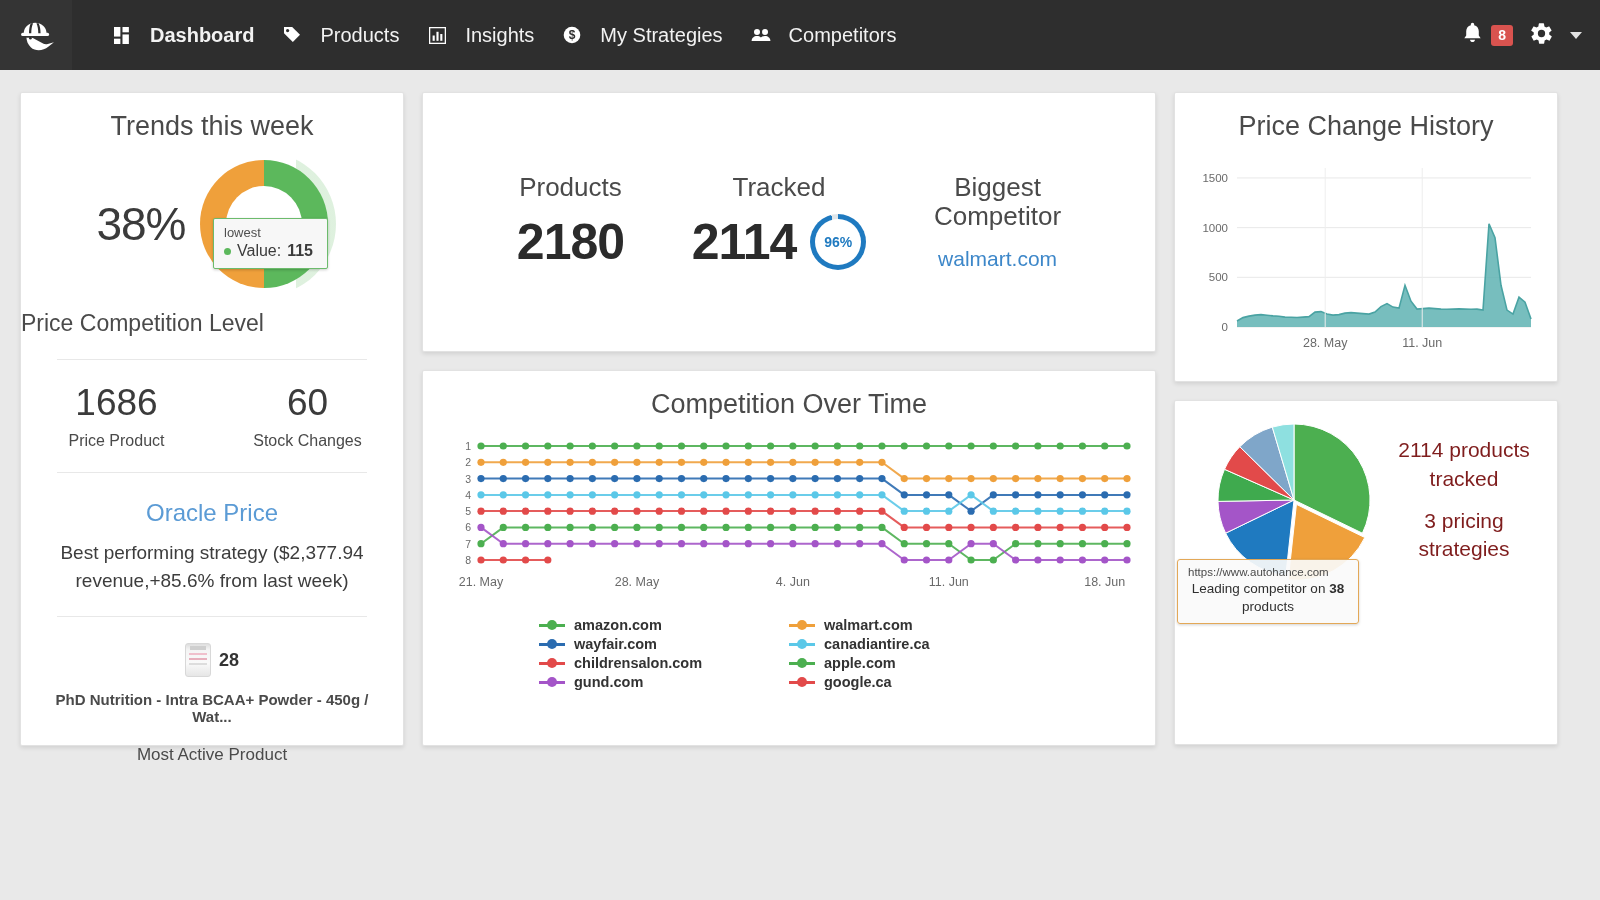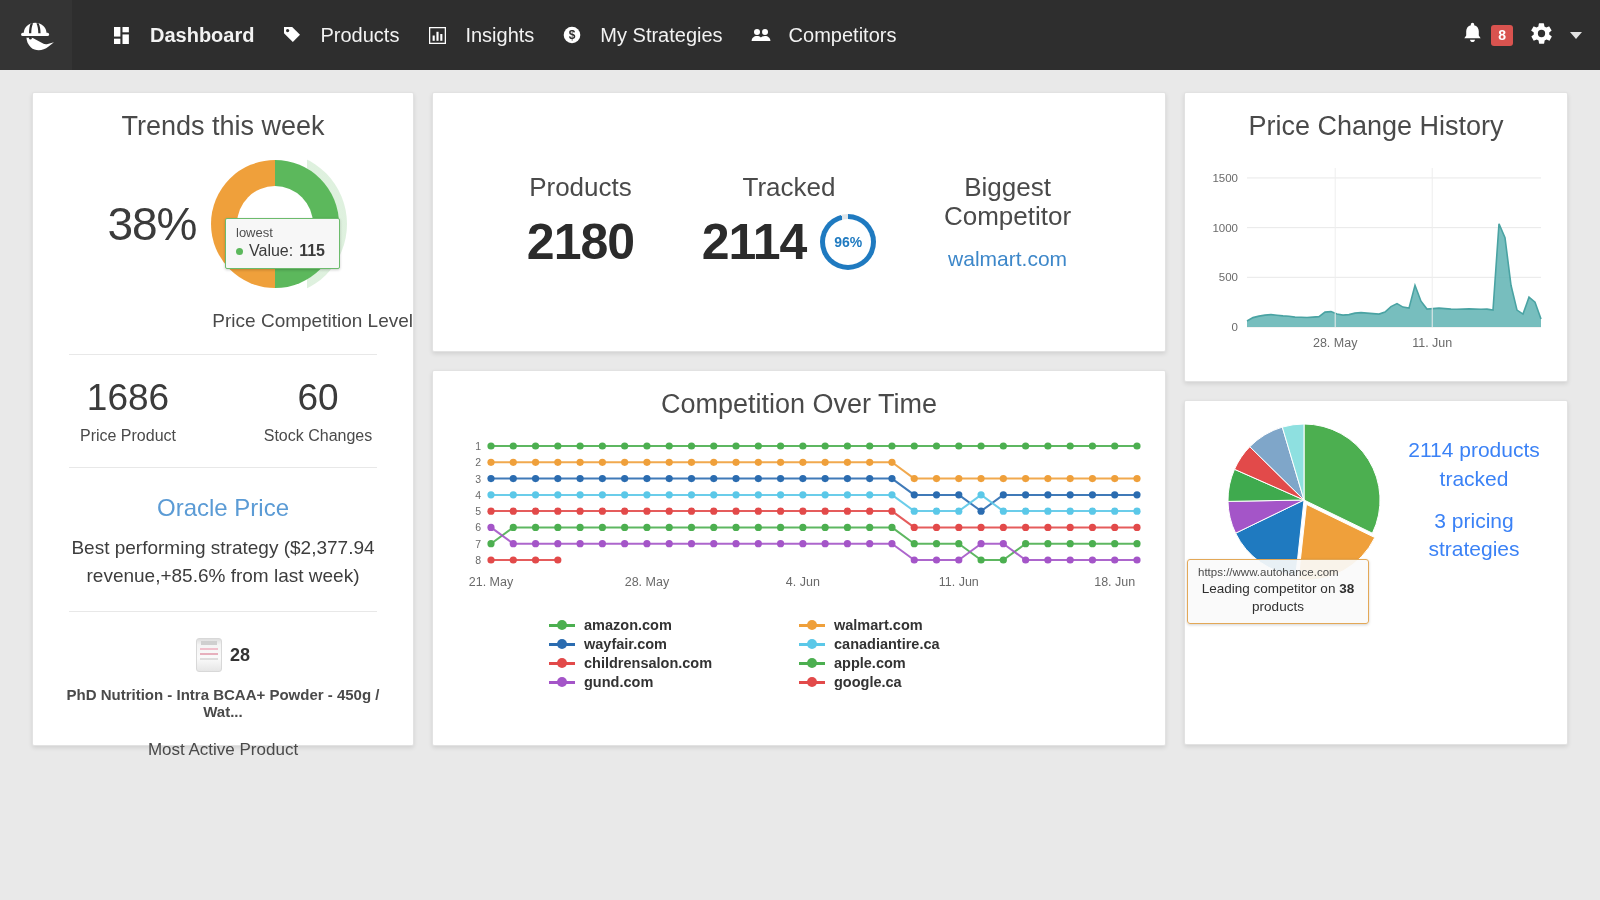--- a/index.html
+++ b/index.html
@@ -35,21 +35,21 @@
   .badge {
     background: #d9534f; color: #fff; font-size: 14px; font-weight: bold;
     border-radius: 3px; padding: 2px 7px; line-height: 17px;
   }
   .caret {
     width: 0; height: 0; border-left: 6px solid transparent;
     border-right: 6px solid transparent; border-top: 7px solid #e2e2e2;
   }
 
   
-  .page { padding: 22px 32px; display: flex; gap: 18px; align-items: flex-start; }
+  .page { padding: 22px 20px; display: flex; gap: 18px; align-items: flex-start; }
   .col-left  { width: 384px; }
   .col-mid   { width: 734px; display: flex; flex-direction: column; gap: 18px; }
   .col-right { width: 384px; display: flex; flex-direction: column; gap: 18px; }
 
   .card {
     background: #fff; border: 1px solid #e2e2e2; border-radius: 2px;
     box-shadow: 0 2px 4px rgba(0,0,0,.10);
   }
   .card-title {
     text-align: center; font-size: 27px; color: #4a4a4a;
@@ -80,21 +80,21 @@
   .gauge-tip {
     position: absolute; left: 192px; top: 70px;
     background: #f7f7f7; border: 1.5px solid #6cbb6c; border-radius: 2px;
     padding: 6px 14px 8px 10px; box-shadow: 0 1px 3px rgba(0,0,0,.2);
     z-index: 5; min-width: 100px;
   }
   .gauge-tip-head { font-size: 13px; color: #4f4f4f; margin-bottom: 2px; }
   .gauge-tip-body { font-size: 16px; color: #3b3b3b; display: flex; align-items: center; gap: 6px; }
   .tip-dot { width: 7px; height: 7px; border-radius: 50%; background: #5cb85c; display: inline-block; }
   .tip-val { font-weight: bold; }
-  .gauge-caption { text-align: right; font-size: 19px; color: #4a4a4a; margin-top: 22px; }
+  .gauge-caption { text-align: left; font-size: 23px; color: #4a4a4a; margin-top: 22px; }
 
   .divider { height: 1px; background: #e8e8e8; margin: 22px 36px 0; }
 
   .kpi-row { display: flex; padding: 22px 0 0; }
   .kpi { flex: 1; text-align: center; }
   .kpi-num { font-size: 37px; color: #3b3b3b; font-weight: normal; }
   .kpi-lbl { font-size: 16px; color: #4a4a4a; margin-top: 8px; }
 
   .strategy { text-align: center; padding: 26px 32px 0; }
   .strategy-name { font-size: 24px; color: #5b9bd5; margin-bottom: 12px; cursor: pointer; }
@@ -153,21 +153,21 @@
   }
 
   
   .hist-card { height: 290px; }
   .hist-body { padding: 6px 16px 0; }
 
   
   .comp-card { height: 345px; }
   .comp-body { display: flex; align-items: center; padding: 10px 22px 0; position: relative; }
   .pie-wrap { position: relative; width: 178px; height: 178px; margin-left: 8px; }
-  .comp-side { flex: 1; text-align: center; font-size: 21px; color: #3b82f6; line-height: 1.35; padding-left: 10px; }
+  .comp-side { flex: 1; text-align: center; font-size: 21px; color: #7f1d1d; line-height: 1.35; padding-left: 10px; }
   .comp-side .sp { margin-bottom: 14px; }
   .pie-tip {
     position: absolute; left: 2px; top: 158px;
     background: rgba(250,250,250,.92); border: 1.5px solid #e3a857; border-radius: 3px;
     padding: 6px 10px 8px; z-index: 6; width: 182px;
     box-shadow: 0 1px 3px rgba(0,0,0,.18);
   }
   .pie-tip-head { font-size: 11.5px; color: #4a4a4a; margin-bottom: 2px; }
   .pie-tip-body { font-size: 13.5px; color: #2f2f2f; line-height: 1.3; text-align: center; }
   .pie-tip-body b { font-weight: bold; }

